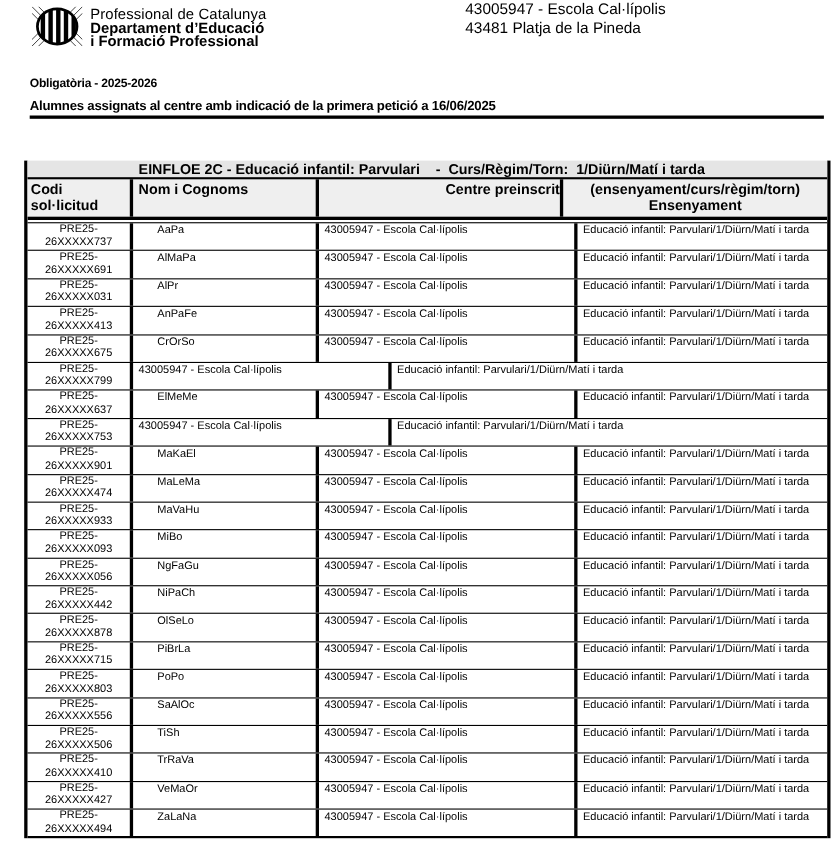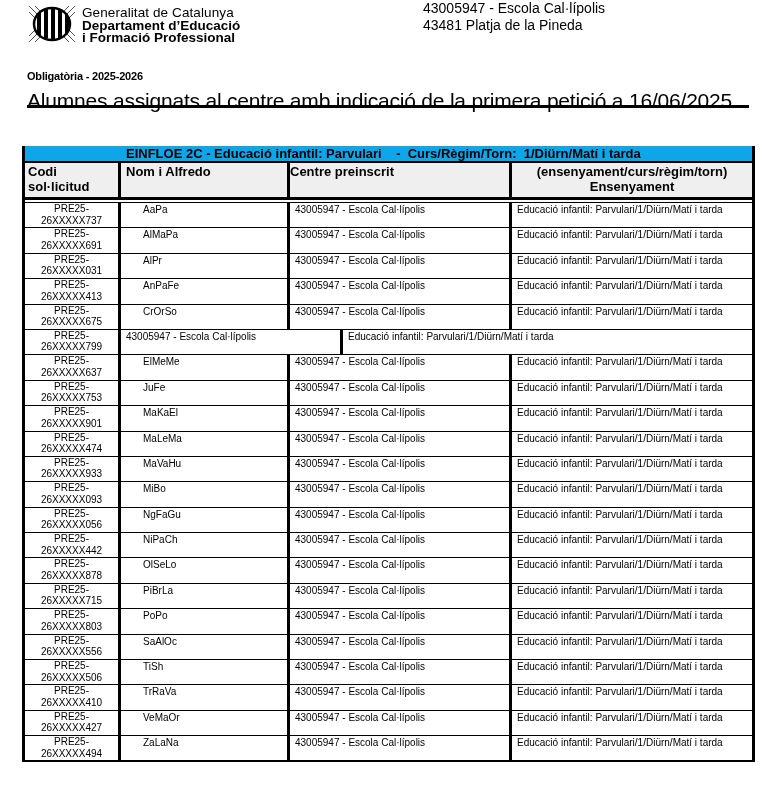--- a/index.html
+++ b/index.html
@@ -3,40 +3,40 @@
 <meta charset="utf-8">
 <style>
   html, body { margin:0; padding:0; background:#ffffff; }
   body { width:762px; height:785px; position:relative; overflow:hidden; font-family:"Liberation Sans", sans-serif; color:#000; }
   .logo { position:absolute; left:29px; top:6px; width:46px; height:36px; }
   .logo-text { position:absolute; left:82px; top:7px; line-height:12.5px; }
   .logo-text .l1 { font-size:13.5px; font-weight:normal; letter-spacing:0.1px; }
   .logo-text .l2, .logo-text .l3 { font-size:13.5px; font-weight:bold; }
   .address { position:absolute; left:423px; top:0px; font-size:14px; line-height:17px; }
   .title1 { position:absolute; left:27px; top:70px; font-size:11px; font-weight:bold; letter-spacing:-0.2px; }
-  .title2 { position:absolute; left:27px; top:89px; font-size:21px; font-weight:normal; letter-spacing:-0.2px; }
+  .title2 { position:absolute; left:27px; top:89px; font-size:12px; font-weight:bold; letter-spacing:-0.2px; }
   .rule { position:absolute; left:27px; top:105px; width:722px; height:3px; background:#000; }
 
   .tbl { position:absolute; left:22px; top:146px; width:733px; border-left:3px solid #000; border-right:3px solid #000; box-sizing:border-box; }
-  .band { height:15px; background:#0ea5e9; font-size:13px; font-weight:bold; line-height:15px; white-space:pre; position:relative; }
+  .band { height:15px; background:#e5e5e5; font-size:13px; font-weight:bold; line-height:15px; white-space:pre; position:relative; }
   .band span { position:absolute; left:101px; top:0; }
   .hdr { display:flex; height:34px; background:#efefef; border-top:2px solid #000; border-bottom:3px solid #000; }
   .hdr > div { font-size:13px; font-weight:bold; line-height:15px; padding-top:1px; box-sizing:border-box; }
   .c1 { width:93px; padding-left:3px; }
   .c2 { width:169px; padding-left:5px; border-left:3px solid #000; }
-  .c3 { width:222px; border-left:3px solid #000; text-align:left; }
+  .c3 { width:222px; border-left:3px solid #000; text-align:right; }
   .c4 { flex:1; border-left:3px solid #000; text-align:center; }
   .gap { height:2px; border-bottom:1px solid #000; }
   .row { display:flex; height:25.4px; border-bottom:1px solid #000; box-sizing:border-box; }
   .row:last-child { border-bottom:2px solid #000; }
   .row > div { font-size:10px; line-height:11.5px; box-sizing:border-box; overflow:hidden; white-space:nowrap; }
   .row .c1 { text-align:center; padding-left:0; }
   .row .c2 { padding-left:22px; padding-top:1px; }
   .row .c3 { text-align:left; padding-left:5px; padding-top:1px; }
-  .row .c4 { text-align:left; padding-left:5px; padding-top:1px; }
+  .row .c4 { text-align:left; padding-left:5px; padding-top:1px;margin-left:13px; }
 </style>
 </head>
 <body>
 
 <div>
   <svg class="logo" viewBox="0 0 46 36">
     <defs>
       <clipPath id="ov">
           <ellipse cx="23" cy="18" rx="18" ry="16"></ellipse>
         </clipPath>
@@ -48,21 +48,21 @@
     <ellipse cx="23" cy="18" rx="18" ry="16" fill="#fff" stroke="#000" stroke-width="2.5"></ellipse>
     <g clip-path="url(#ov)" fill="#000">
       <rect x="8" y="0" width="4" height="36"></rect>
       <rect x="15" y="0" width="4" height="36"></rect>
       <rect x="22" y="0" width="4" height="36"></rect>
       <rect x="29" y="0" width="4" height="36"></rect>
       <rect x="36" y="0" width="4" height="36"></rect>
     </g>
   </svg>
   <div class="logo-text">
-    <div class="l1">Generalitat de Catalunya</div>
+    <div class="l1">Professional de Catalunya</div>
     <div class="l2">Departament d’Educació</div>
     <div class="l3">i Formació Professional</div>
   </div>
   <div class="address">
     <div>43005947 - Escola Cal·lípolis</div>
     <div>43481 Platja de la Pineda</div>
   </div>
 </div>
 
 <div class="title1">Obligatòria - 2025-2026</div>
@@ -71,21 +71,21 @@
 
 <div class="tbl">
   <div class="band">
     <span>EINFLOE 2C - Educació infantil: Parvulari    -  Curs/Règim/Torn:  1/Diürn/Matí i tarda</span>
   </div>
   <div class="hdr">
     <div class="c1">
       <div>Codi</div>
       <div>sol·licitud</div>
     </div>
-    <div class="c2">Nom i Alfredo</div>
+    <div class="c2">Nom i Cognoms</div>
     <div class="c3">Centre preinscrit</div>
     <div class="c4">
       <div>(ensenyament/curs/règim/torn)</div>
       <div>Ensenyament</div>
     </div>
   </div>
   <div class="gap"></div>
   <div id="rows">
       <div class="row">
         <div class="c1">
@@ -147,21 +147,20 @@
         </div>
         <div class="c2">ElMeMe</div>
         <div class="c3">43005947 - Escola Cal·lípolis</div>
         <div class="c4">Educació infantil: Parvulari/1/Diürn/Matí i tarda</div>
       </div>
       <div class="row">
         <div class="c1">
           <div>PRE25-</div>
           <div>26XXXXX753</div>
         </div>
-        <div class="c2">JuFe</div>
         <div class="c3">43005947 - Escola Cal·lípolis</div>
         <div class="c4">Educació infantil: Parvulari/1/Diürn/Matí i tarda</div>
       </div>
       <div class="row">
         <div class="c1">
           <div>PRE25-</div>
           <div>26XXXXX901</div>
         </div>
         <div class="c2">MaKaEl</div>
         <div class="c3">43005947 - Escola Cal·lípolis</div>

